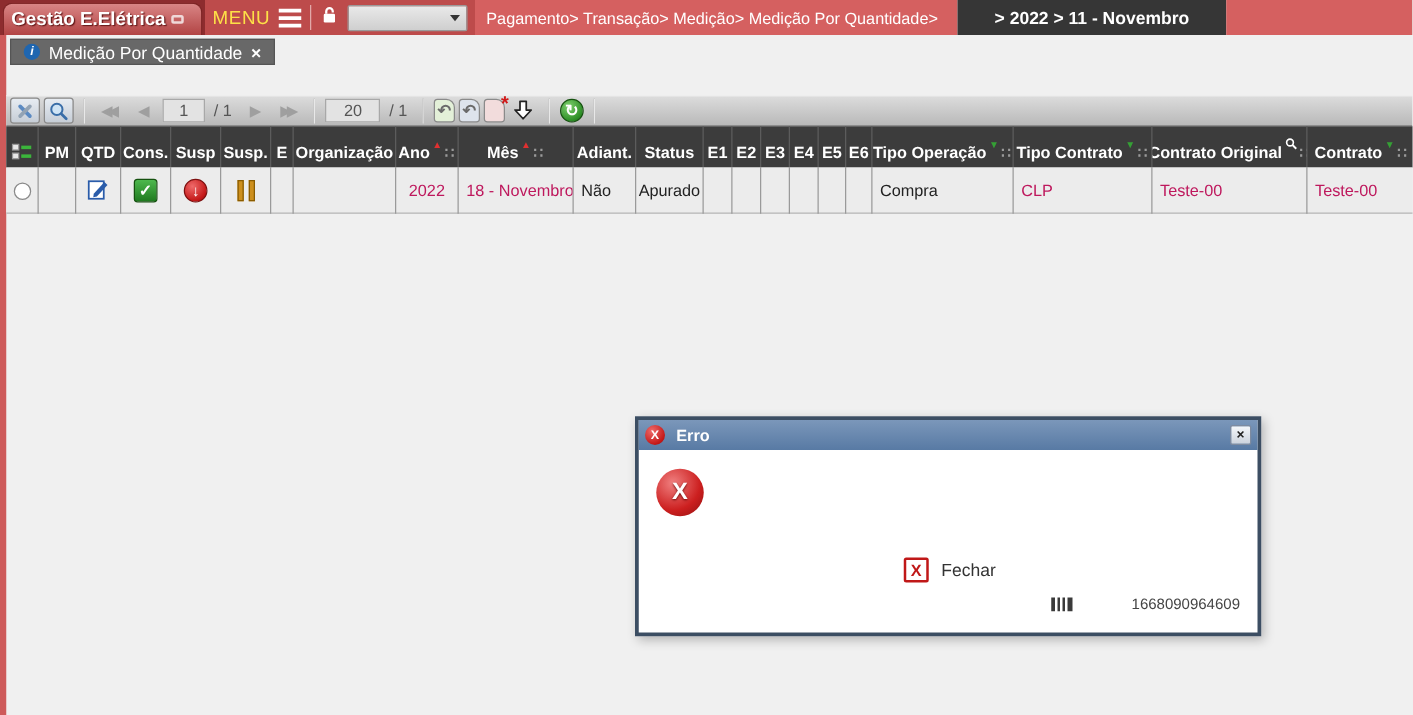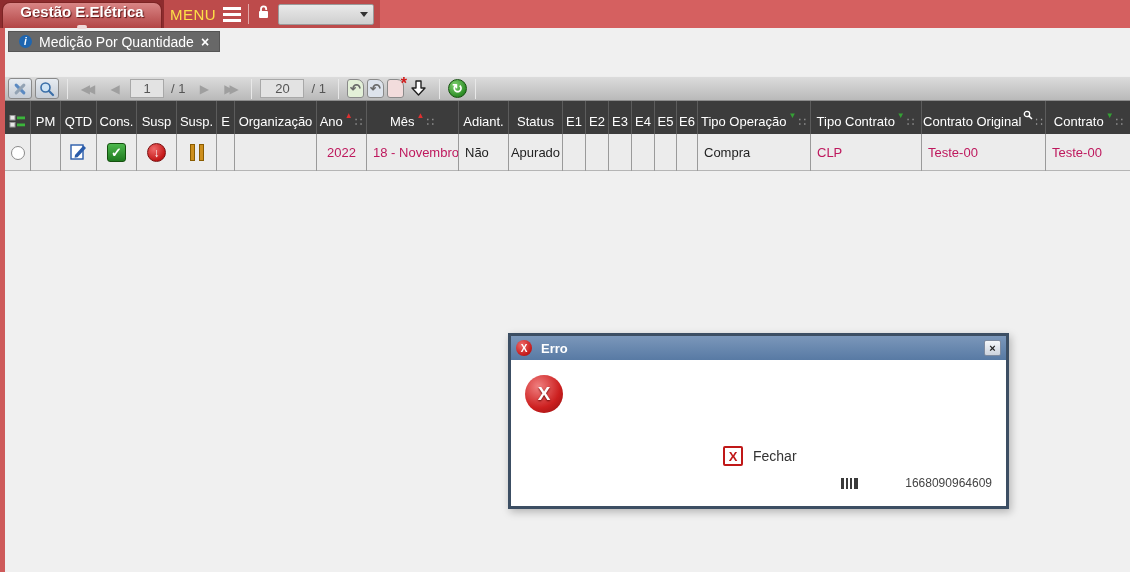--- a/index.html
+++ b/index.html
@@ -7,21 +7,21 @@
     font-family:"Liberation Sans", sans-serif; }
   .stage { position:relative; width:1130px; height:572px; }
 
   
   .topbar { position:absolute; top:0; left:0; width:1130px; height:28px; display:flex; }
   .seg { height:28px; display:flex; align-items:center; }
   .seg-title { width:164px; background:#8d2c2e; position:relative; }
   .title-tab { position:absolute; left:2px; top:2px; right:2px; bottom:0;
     background:linear-gradient(#d98585,#b24444); border:1px solid #7c2424;
     border-bottom:none; border-radius:8px 8px 0 0; display:flex; align-items:center;
-    padding:0 6px; gap:5px;flex-direction:column; }
+    padding:0 6px; gap:5px; }
   .title-text { color:#fff; font-weight:bold; font-size:15px; text-shadow:1px 1px 1px #5e1515; white-space:nowrap; }
   .win-icon { width:10px; height:7px; border:2px solid #efd9d9; border-radius:2px; }
   .seg-menu { width:216px; background:#bd4b4b; gap:7px; padding:0 6px; }
   .menu-text { color:#fde047; font-size:15px; letter-spacing:0.5px; }
   .hamburger { display:flex; flex-direction:column; gap:3px; cursor:pointer; }
   .hamburger div { width:18px; height:3px; background:#fff; }
   .vdiv { width:1px; height:20px; background:#e2a9a9; }
   .topbar-select { width:104px; height:21px; background:linear-gradient(#e9e9e9,#cfcfcf);
     border:1px solid #9a9a9a; border-radius:2px; display:flex; align-items:center;
     justify-content:flex-end; padding:0 5px; }
@@ -69,21 +69,21 @@
   .dl-icon { cursor:pointer; }
   .refresh-circle { width:19px; height:19px; border-radius:50%;
     background:radial-gradient(circle at 35% 30%, #7fd06f, #2e8f27 70%, #1c6418);
     border:1px solid #15510f; color:#fff; font-weight:bold; font-size:13px;
     display:flex; align-items:center; justify-content:center; cursor:pointer; }
 
   
   .grid-header { position:absolute; top:101px; left:5px; height:33px; display:flex;
     background:#3c3c3c; }
   .hcell { height:41px; border-right:1px solid #5c5c5c; color:#fff; font-size:13px;
-    font-weight:normal; display:flex; align-items:center; justify-content:center;
+    font-weight:bold; display:flex; align-items:center; justify-content:center;
     gap:2px; white-space:nowrap; overflow:hidden; }
   .sort-asc { color:#e03030; font-size:8px; position:relative; top:-6px; }
   .filt { color:#35a035; font-size:8px; position:relative; top:-6px; }
   .dots { color:#9a9a9a; font-size:12px; letter-spacing:1px; }
   .hsearch { position:relative; top:-6px; }
 
   .grid-row { position:absolute; top:134px; left:5px; height:37px; display:flex;
     background:#ececec; border-bottom:1px solid #b5b5b5; }
   .rcell { height:37px; border-right:1px solid #9a9a9a; display:flex; align-items:center;
     justify-content:center; font-size:13px; color:#222; white-space:nowrap; overflow:hidden; }
@@ -161,20 +161,22 @@
       <span>
         <svg width="15" height="16" viewBox="0 0 15 16">
           <rect x="3" y="7" width="9" height="7" rx="1" fill="#fff"></rect>
           <path d="M5 7 V5 a2.6 2.6 0 0 1 5.2 0 V6" fill="none" stroke="#fff" stroke-width="1.8"></path>
         </svg>
       </span>
       <div class="topbar-select">
         <span class="chev-down"></span>
       </div>
     </div>
+    <div class="seg seg-breadcrumb">Pagamento&gt; Transação&gt; Medição&gt; Medição Por Quantidade&gt;</div>
+    <div class="seg seg-context">&gt; 2022 &gt; 11 - Novembro</div>
     <div class="seg seg-fill"></div>
   </div>
 
   <div class="left-strip"></div>
 
   <div class="tabrow">
     <div class="tab">
       <span class="info-icon">i</span>
       <span>Medição Por Quantidade</span>
       <span class="tab-close">×</span>

